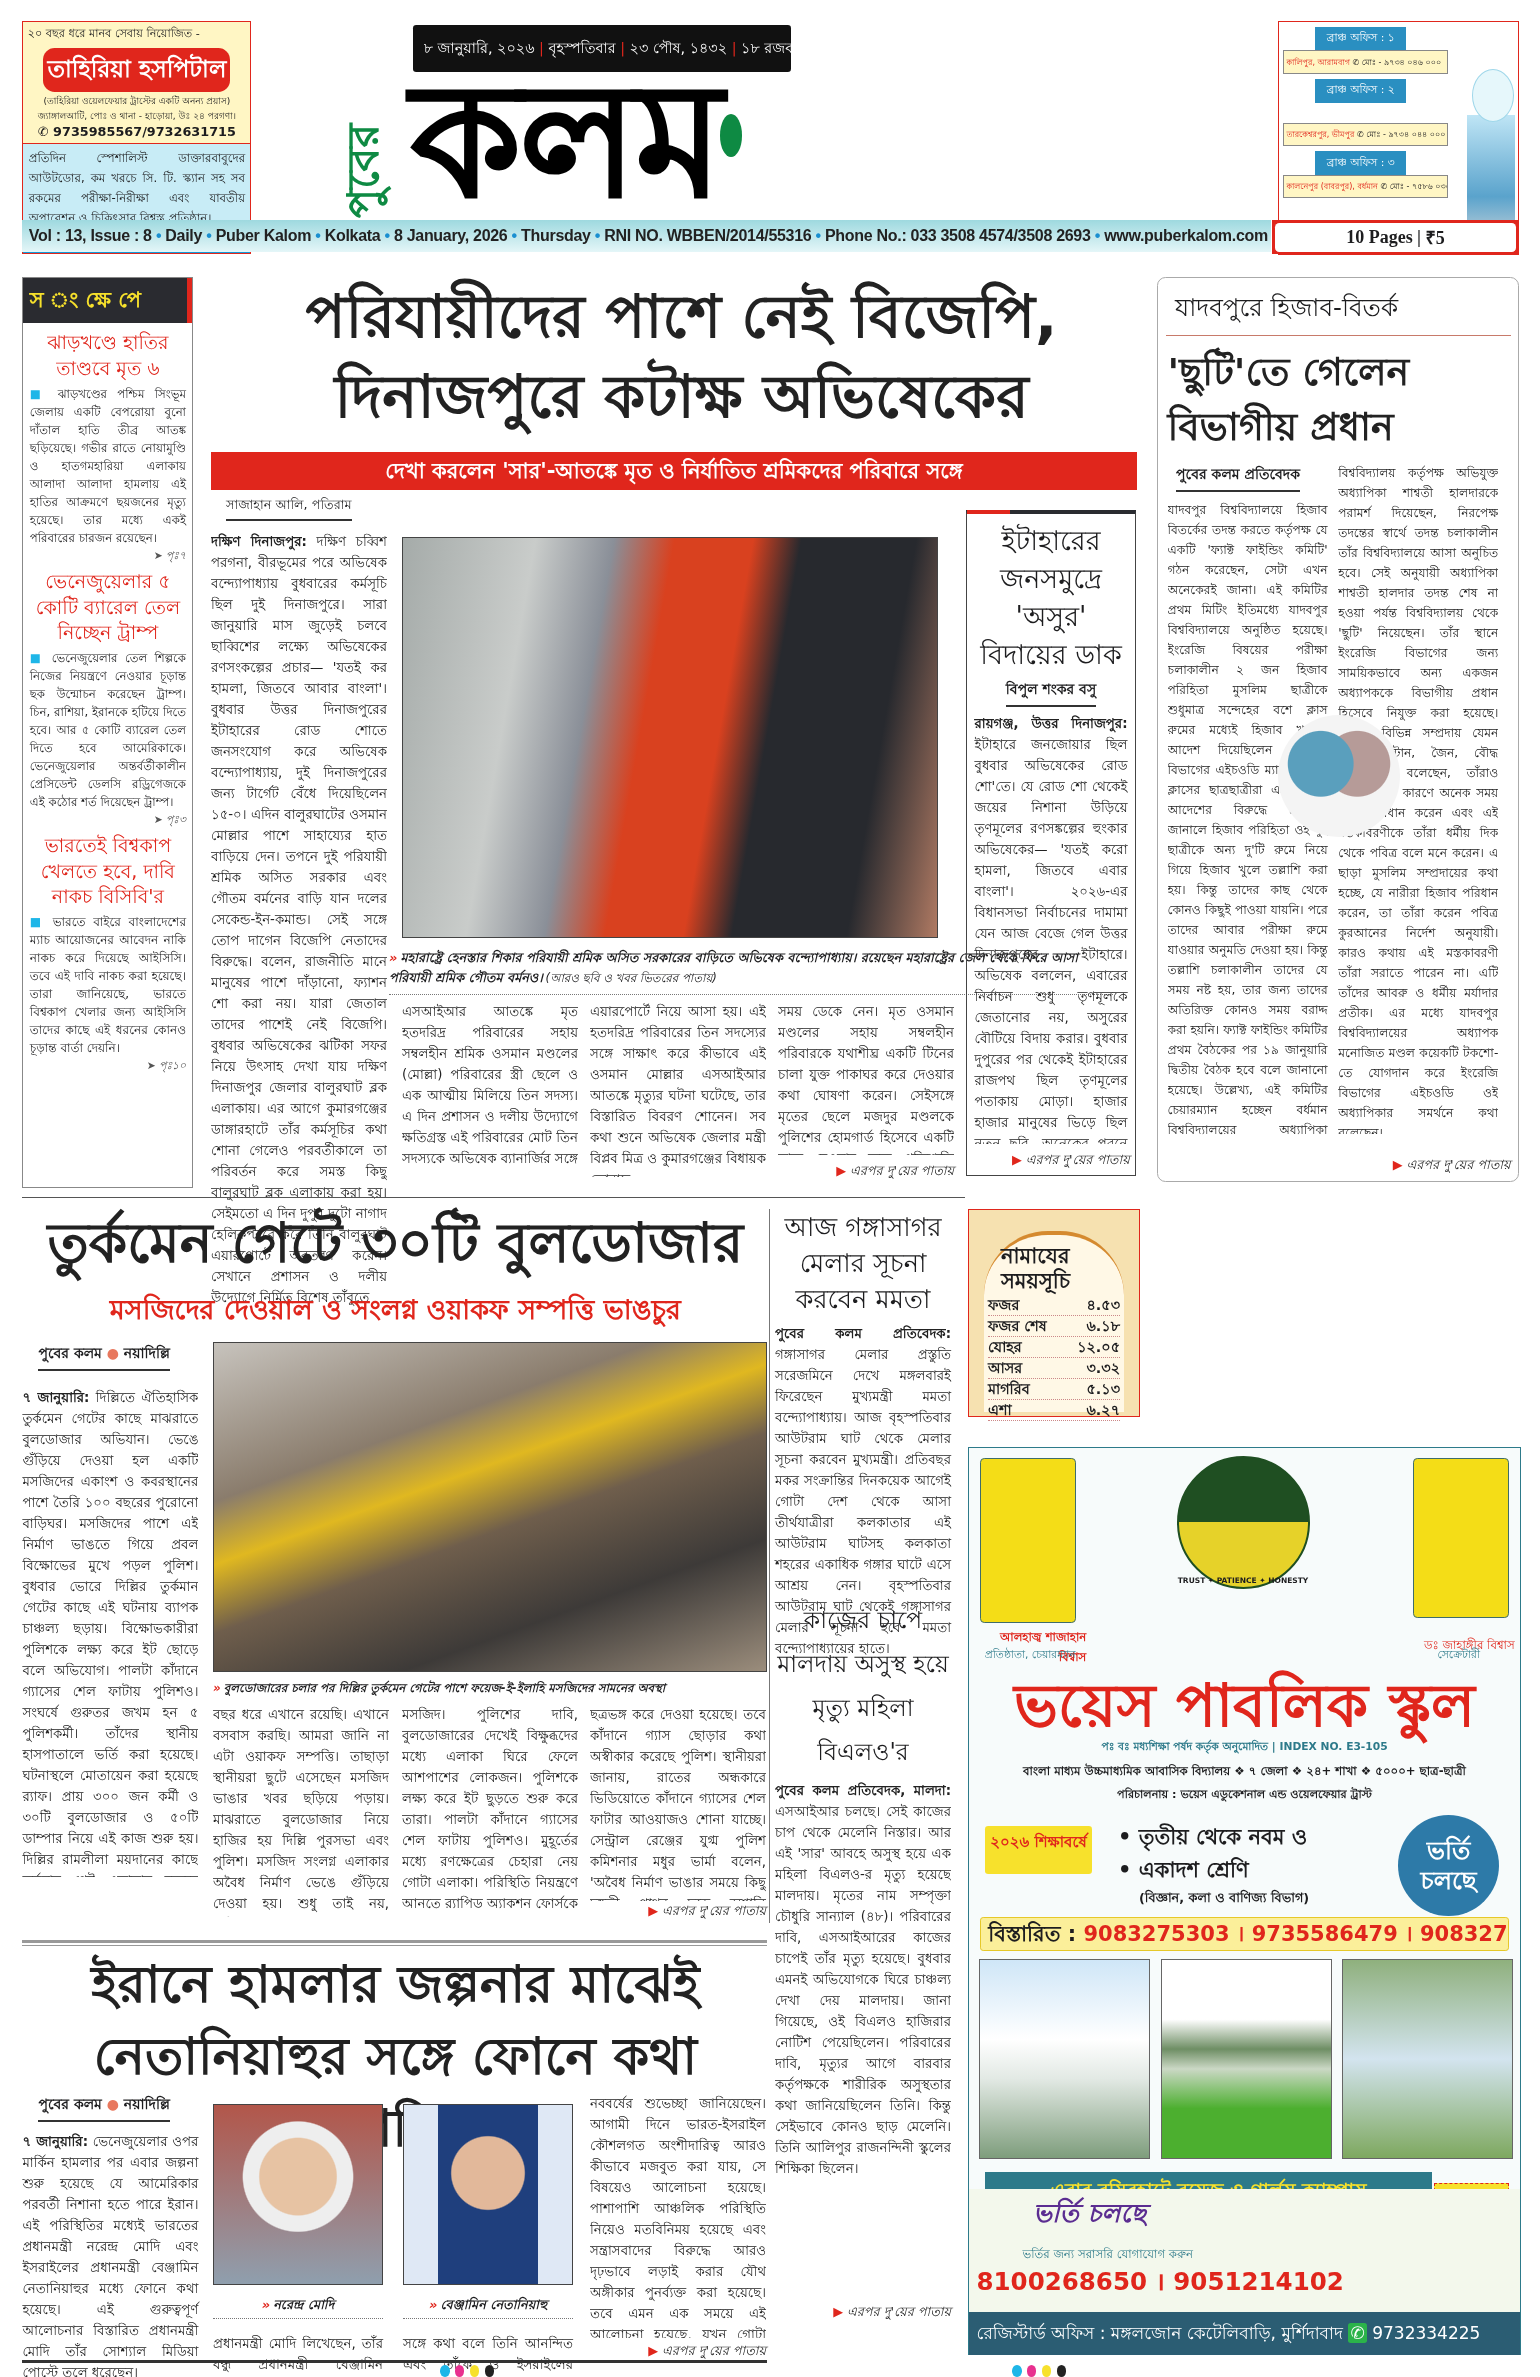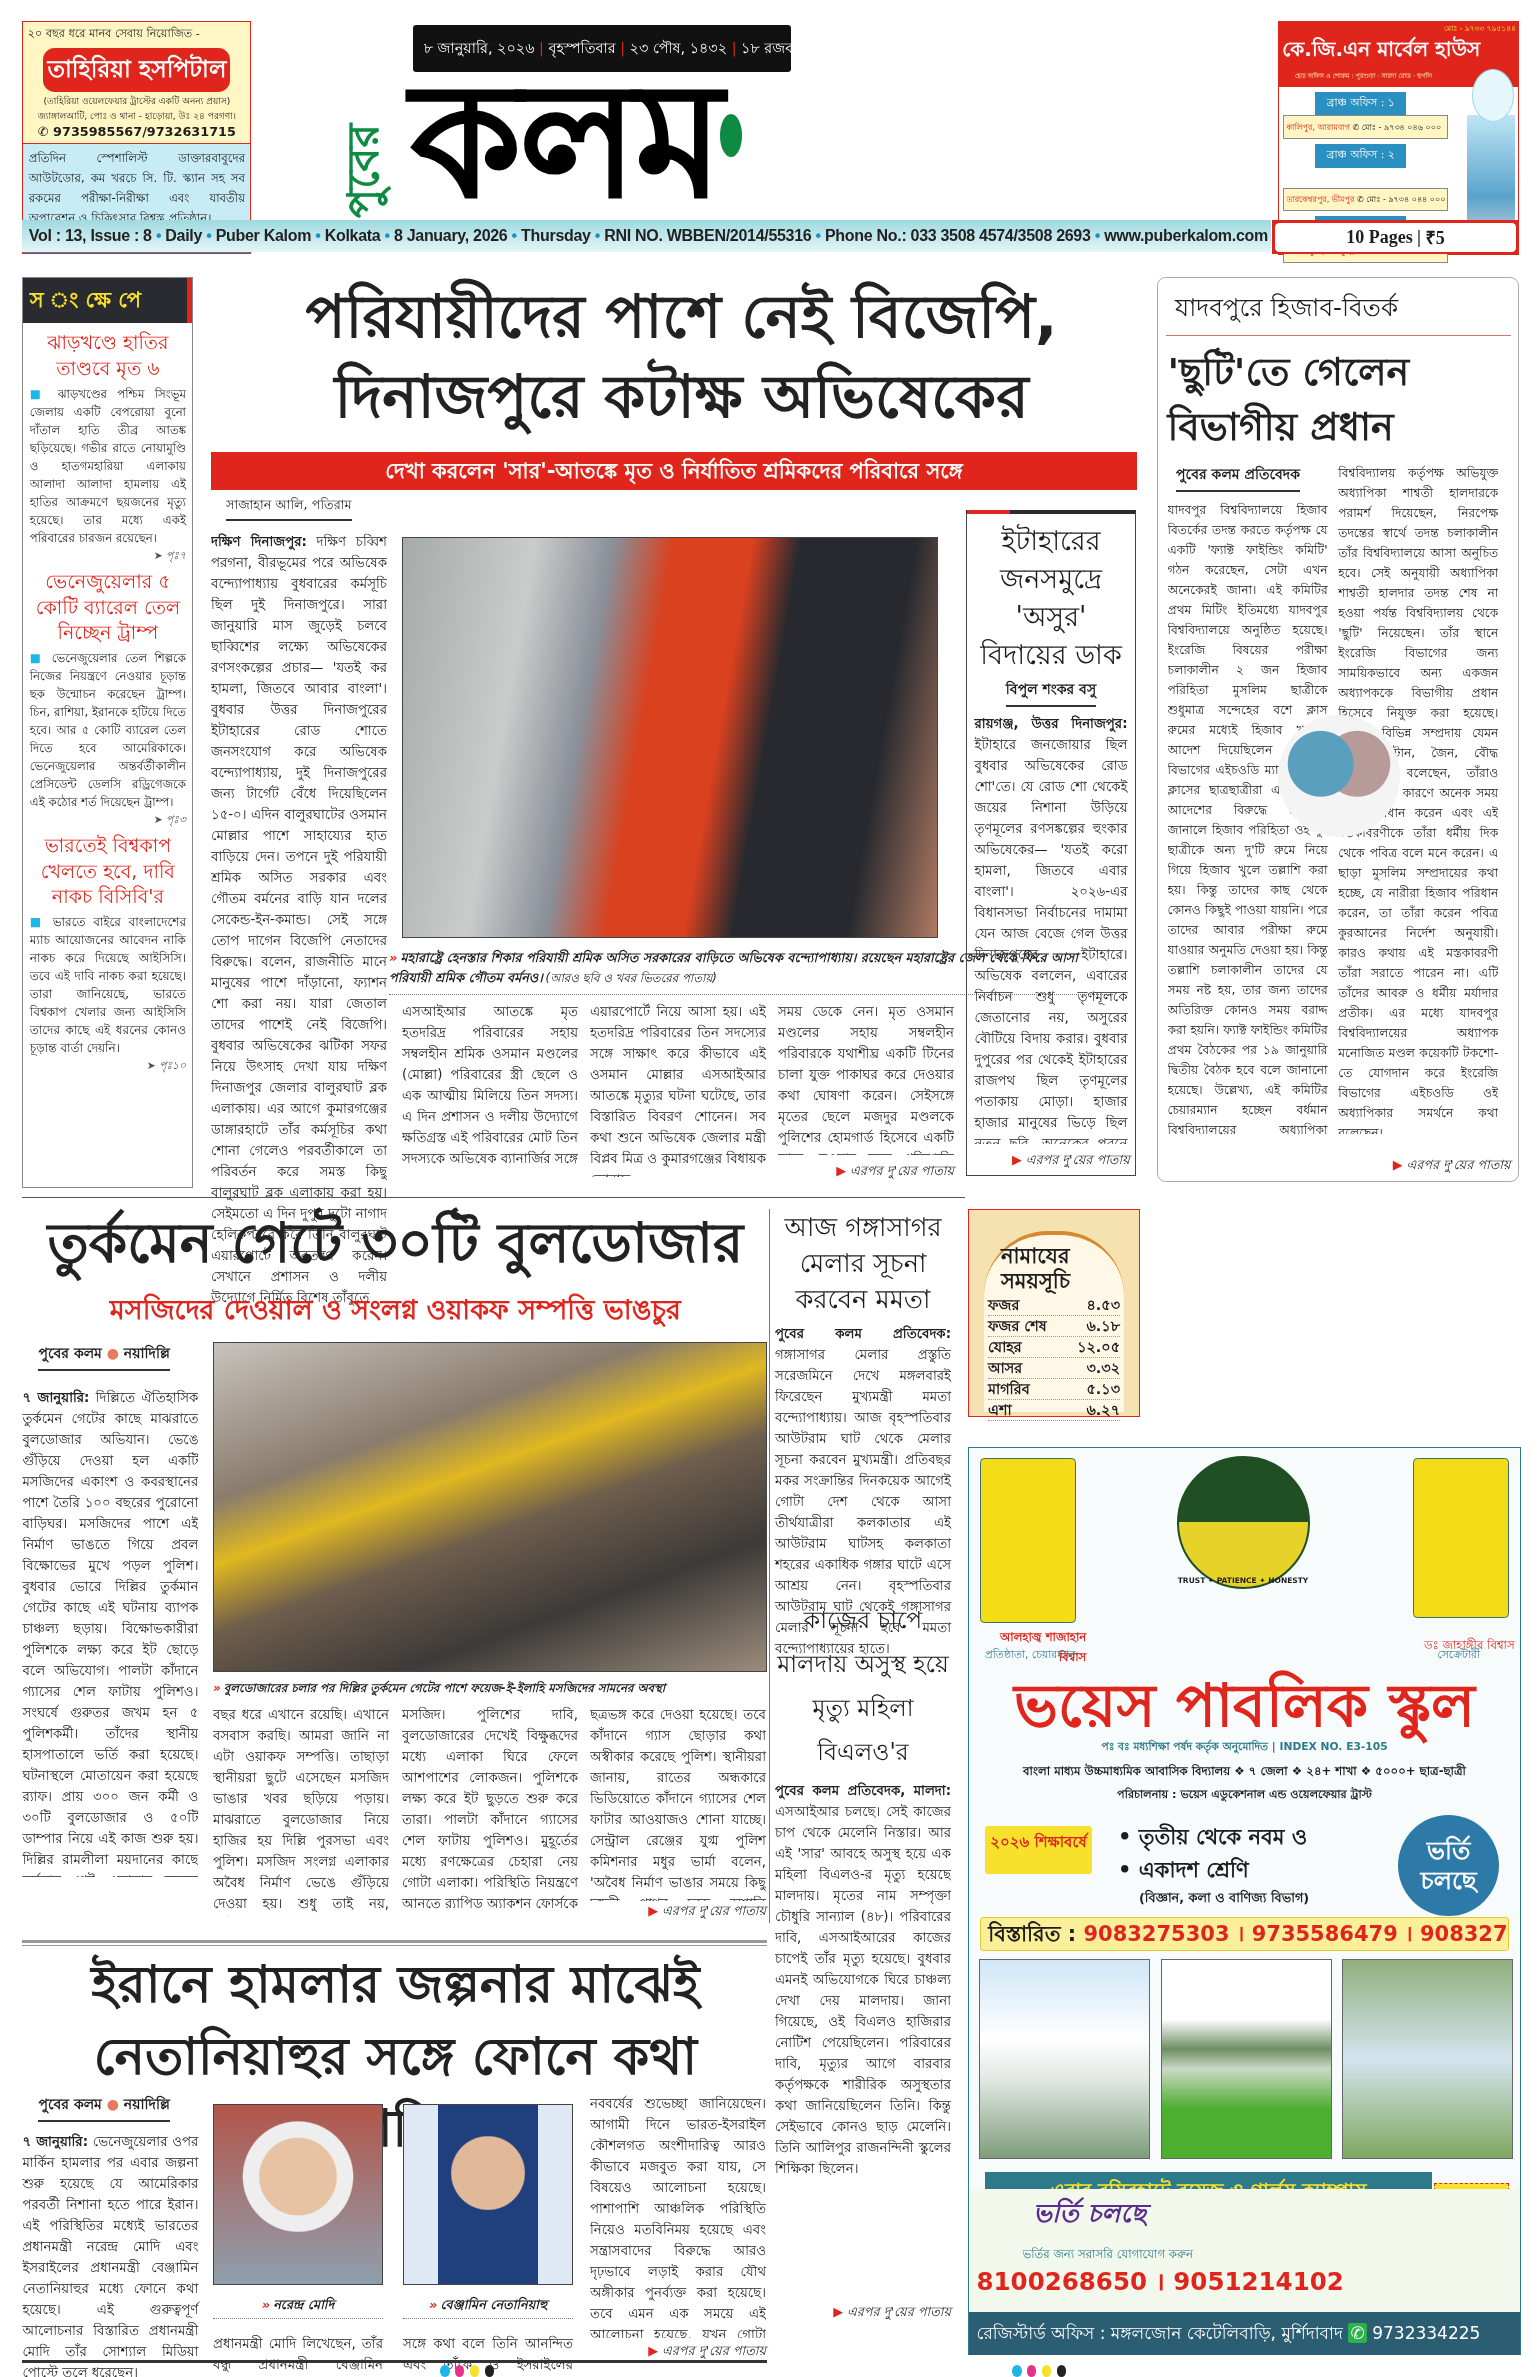--- a/index.html
+++ b/index.html
@@ -33,25 +33,20 @@
 <div class="abs" style="left:288px;top:21px;width:533px;height:186px">
   <div style="position:absolute;left:43px;top:80px;transform:rotate(-90deg);transform-origin:left top;font-size:43px;font-weight:bold;color:#0e8a43;top:197px">পুবের</div>
   <div style="position:absolute;left:125px;top:4.3px;width:378px;height:47px;background:#111;border-radius:3.2px;color:#fff;font-size:14.4px;line-height:47px;padding-left:10.7px;white-space:nowrap;overflow:hidden">
     <span>৮ জানুয়ারি, ২০২৬</span><span style="color:#e0261c"> | </span><span>বৃহস্পতিবার</span><span style="color:#e0261c"> | </span><span>২৩ পৌষ, ১৪৩২</span><span style="color:#e0261c"> | </span><span>১৮ রজব, ১৪৪৭ হিজরি</span>
   </div>
   <div style="position:absolute;left:122px;top:32px;font-size:160px;font-weight:bold;color:#000;line-height:176px;letter-spacing:-3.2px">কলম</div>
   <div style="position:absolute;left:432px;top:93px;width:22.4px;height:43px;border-radius:50%;background:#0e8a43"></div>
 </div>
 
 <div class="abs" style="left:1278px;top:21px;width:241px;height:234px;border:1.6px solid #e0261c;background:#fff">
-  <div style="background:#e0261c;height:65px;position:relative">
-    <div style="position:absolute;right:2.1px;top:1.1px;font-size:7.5px;color:#f7e12c">মোঃ - ৯৭৩৩ ৭৯৫১৪৪</div>
-    <div style="position:absolute;left:3.2px;top:11.7px;font-size:20px;font-weight:bold;color:#fff">কে.জি.এন মার্বেল হাউস</div>
-    <div style="position:absolute;left:16px;top:49px;font-size:6.4px;color:#fff4b0">হেড অফিস ও শোরুম : পুরশুড়া · সারদা রোড · হুগলি</div>
-  </div>
   <div id="branches" style="padding:5.3px 4.3px">
       <div style="width: 165px; margin-bottom: 5.3px;">
         <div style="background: rgb(42, 143, 193); color: rgb(255, 255, 255); font-size: 10.7px; width: 91px; margin-left: 32px; text-align: center; padding: 2.1px 0px;">ব্রাঞ্চ অফিস : ১</div>
         <div style="background: rgb(255, 246, 196); border: 0.5px solid rgb(136, 136, 136); font-size: 8px; padding: 4.3px 2.1px; white-space: nowrap; overflow: hidden;"><span style="color: rgb(224, 38, 28);">কালিপুর, আরামবাগ </span><span>✆ মোঃ - ৯৭৩৪ ০৪৬ ০০০</span></div>
       </div>
       <div style="width: 165px; margin-bottom: 5.3px;">
         <div style="background: rgb(42, 143, 193); color: rgb(255, 255, 255); font-size: 10.7px; width: 91px; margin-left: 32px; text-align: center; padding: 2.1px 0px;">ব্রাঞ্চ অফিস : ২</div>
         <div style="background: rgb(255, 246, 196); border: 0.5px solid rgb(136, 136, 136); font-size: 8px; padding: 4.3px 2.1px; white-space: nowrap; overflow: hidden; margin-top: 20px;"><span style="color: rgb(224, 38, 28);">তারকেশ্বরপুর, ভীমপুর </span><span>✆ মোঃ - ৯৭৩৪ ০৪৪ ০০০</span></div>
       </div>
       <div style="width: 165px; margin-bottom: 5.3px;">

